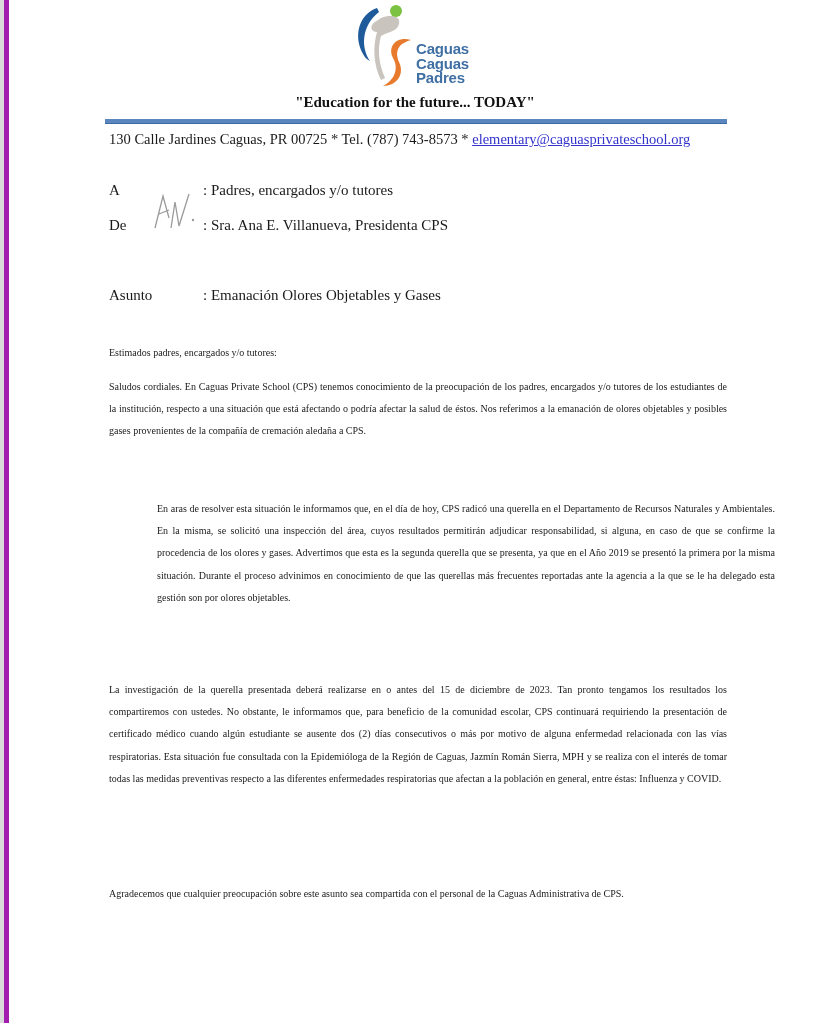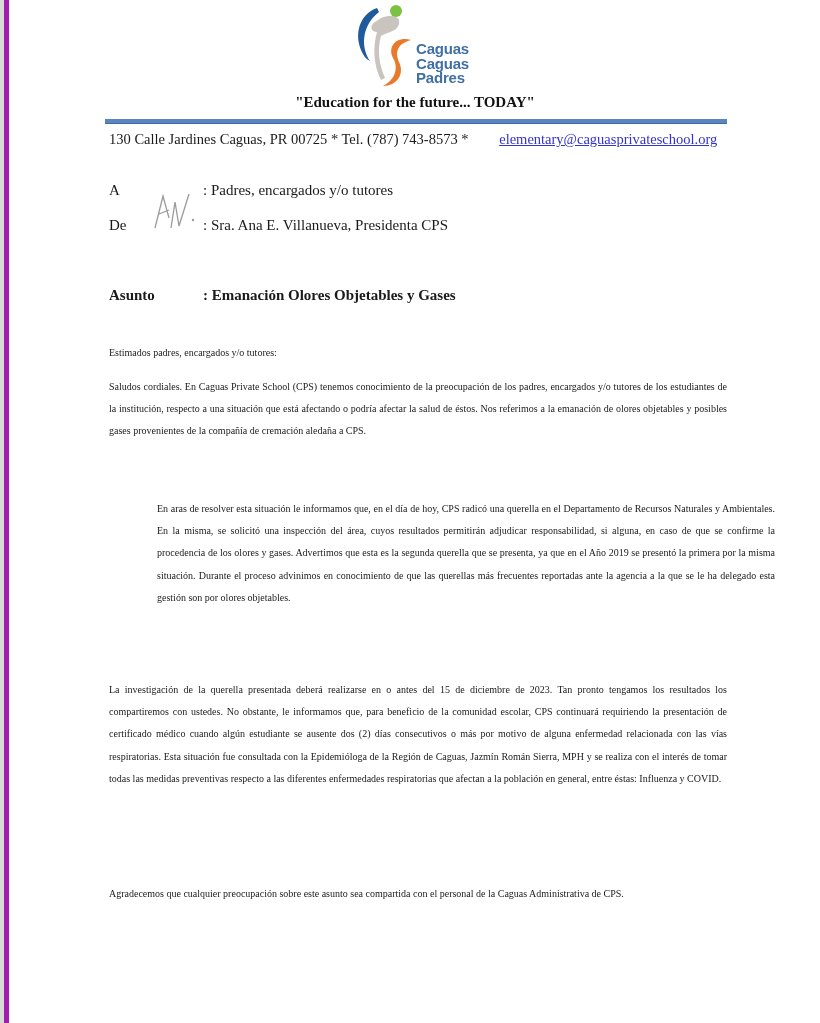--- a/index.html
+++ b/index.html
@@ -29,26 +29,26 @@
       font-weight: bold; font-size: 15px; color: #111;
     }
     .rule {
       position: absolute; left: 96px; top: 119px; width: 622px; height: 4px;
       background: #5b86bd; border-bottom: 1px solid #3d6aa3;
     }
     .contact {
       position: absolute; left: 100px; top: 131px; width: 640px;
       font-size: 14.5px; color: #1a1a1a; white-space: nowrap;
     }
-    .contact a { color: #3333cc; text-decoration: underline; margin-left: 27px; }
+    .contact a { color: #3333cc; text-decoration: underline; }
     .hdr-row {
       position: absolute; left: 100px; font-size: 15px; white-space: nowrap;
     }
     .hdr-row .lbl { display: inline-block; width: 94px; }
-    .hdr-row.bold { font-weight: bold; }
+    .hdr-row.bold { font-weight: normal; }
     .signature {
       position: absolute; left: 140px; top: 188px; width: 50px; height: 50px;
     }
     .body-text {
       position: absolute; left: 100px; width: 618px;
       font-size: 10px; line-height: 22.2px; text-align: justify;
     }
     .body-text p { margin: 0; }
   </style>
 </head>

